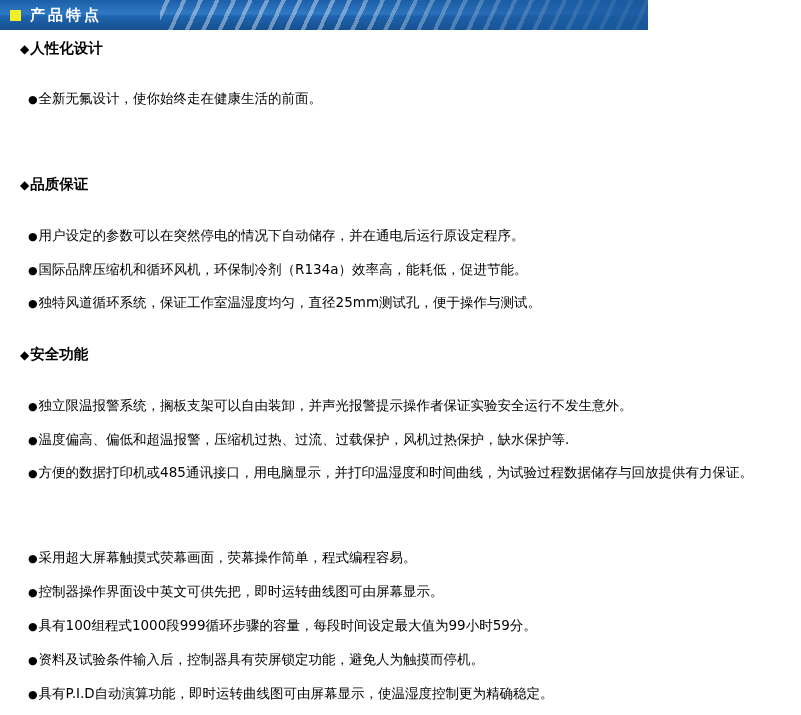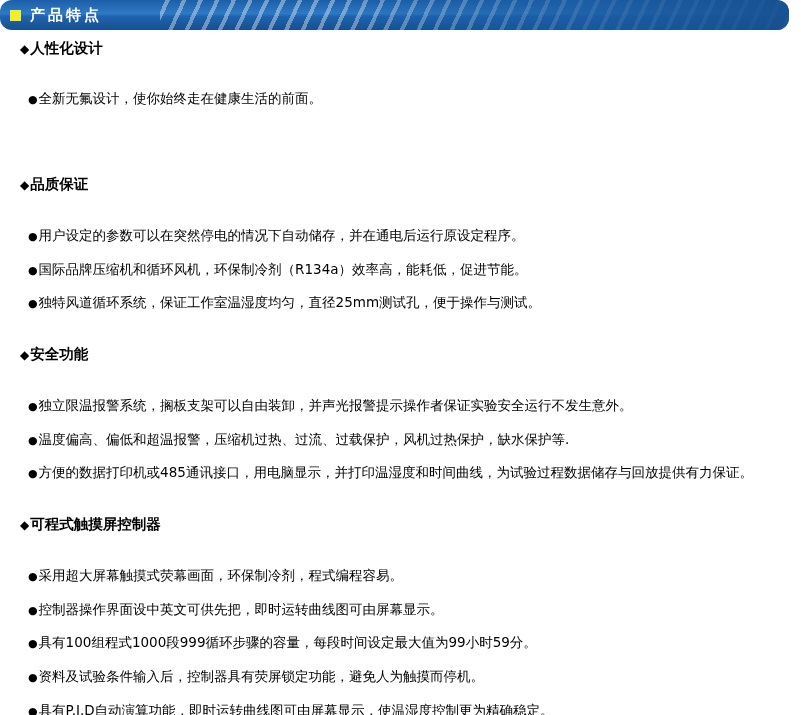--- a/index.html
+++ b/index.html
@@ -16,25 +16,24 @@
   }
   .page {
     position: relative;
     width: 801px;
     height: 715px;
   }
 
   
   .banner {
     position: relative;
-    width: 789px;
+    width: 648px;
     height: 30px;
     background: linear-gradient(to bottom, #1c5fa8 0%, #2f79c4 45%, #1e63ad 55%, #164f8f 100%);
     overflow: hidden;
-    border-radius: 12px;
   }
   .banner-left {
     position: absolute;
     left: 0;
     top: 0;
     height: 30px;
     display: flex;
     align-items: center;
     padding-left: 10px;
     z-index: 3;
@@ -172,26 +171,23 @@
         <li class="row-spacer"></li>
         <li class="bullet-item"><span class="dot">●</span><span>温度偏高、偏低和超温报警，压缩机过热、过流、过载保护，风机过热保护，缺水保护等.</span></li>
         <li class="row-spacer"></li>
         <li class="bullet-item"><span class="dot">●</span><span>方便的数据打印机或485通讯接口，用电脑显示，并打印温湿度和时间曲线，为试验过程数据储存与回放提供有力保证。</span></li>
       </ul>
     </div>
 
     <div class="sec-spacer-2"></div>
 
     <div>
-      <div class="section-head">
-        <span class="marker">◆</span><span>可程式触摸屏控制器</span>
-      </div>
       <ul class="bullet-list">
         <li class="row-spacer"></li>
-        <li class="bullet-item"><span class="dot">●</span><span>采用超大屏幕触摸式荧幕画面，环保制冷剂，程式编程容易。</span></li>
+        <li class="bullet-item"><span class="dot">●</span><span>采用超大屏幕触摸式荧幕画面，荧幕操作简单，程式编程容易。</span></li>
         <li class="row-spacer"></li>
         <li class="bullet-item"><span class="dot">●</span><span>控制器操作界面设中英文可供先把，即时运转曲线图可由屏幕显示。</span></li>
         <li class="row-spacer"></li>
         <li class="bullet-item"><span class="dot">●</span><span>具有100组程式1000段999循环步骤的容量，每段时间设定最大值为99小时59分。</span></li>
         <li class="row-spacer"></li>
         <li class="bullet-item"><span class="dot">●</span><span>资料及试验条件输入后，控制器具有荧屏锁定功能，避免人为触摸而停机。</span></li>
         <li class="row-spacer"></li>
         <li class="bullet-item"><span class="dot">●</span><span>具有P.I.D自动演算功能，即时运转曲线图可由屏幕显示，使温湿度控制更为精确稳定。</span></li>
         <li class="row-spacer"></li>
       </ul>

